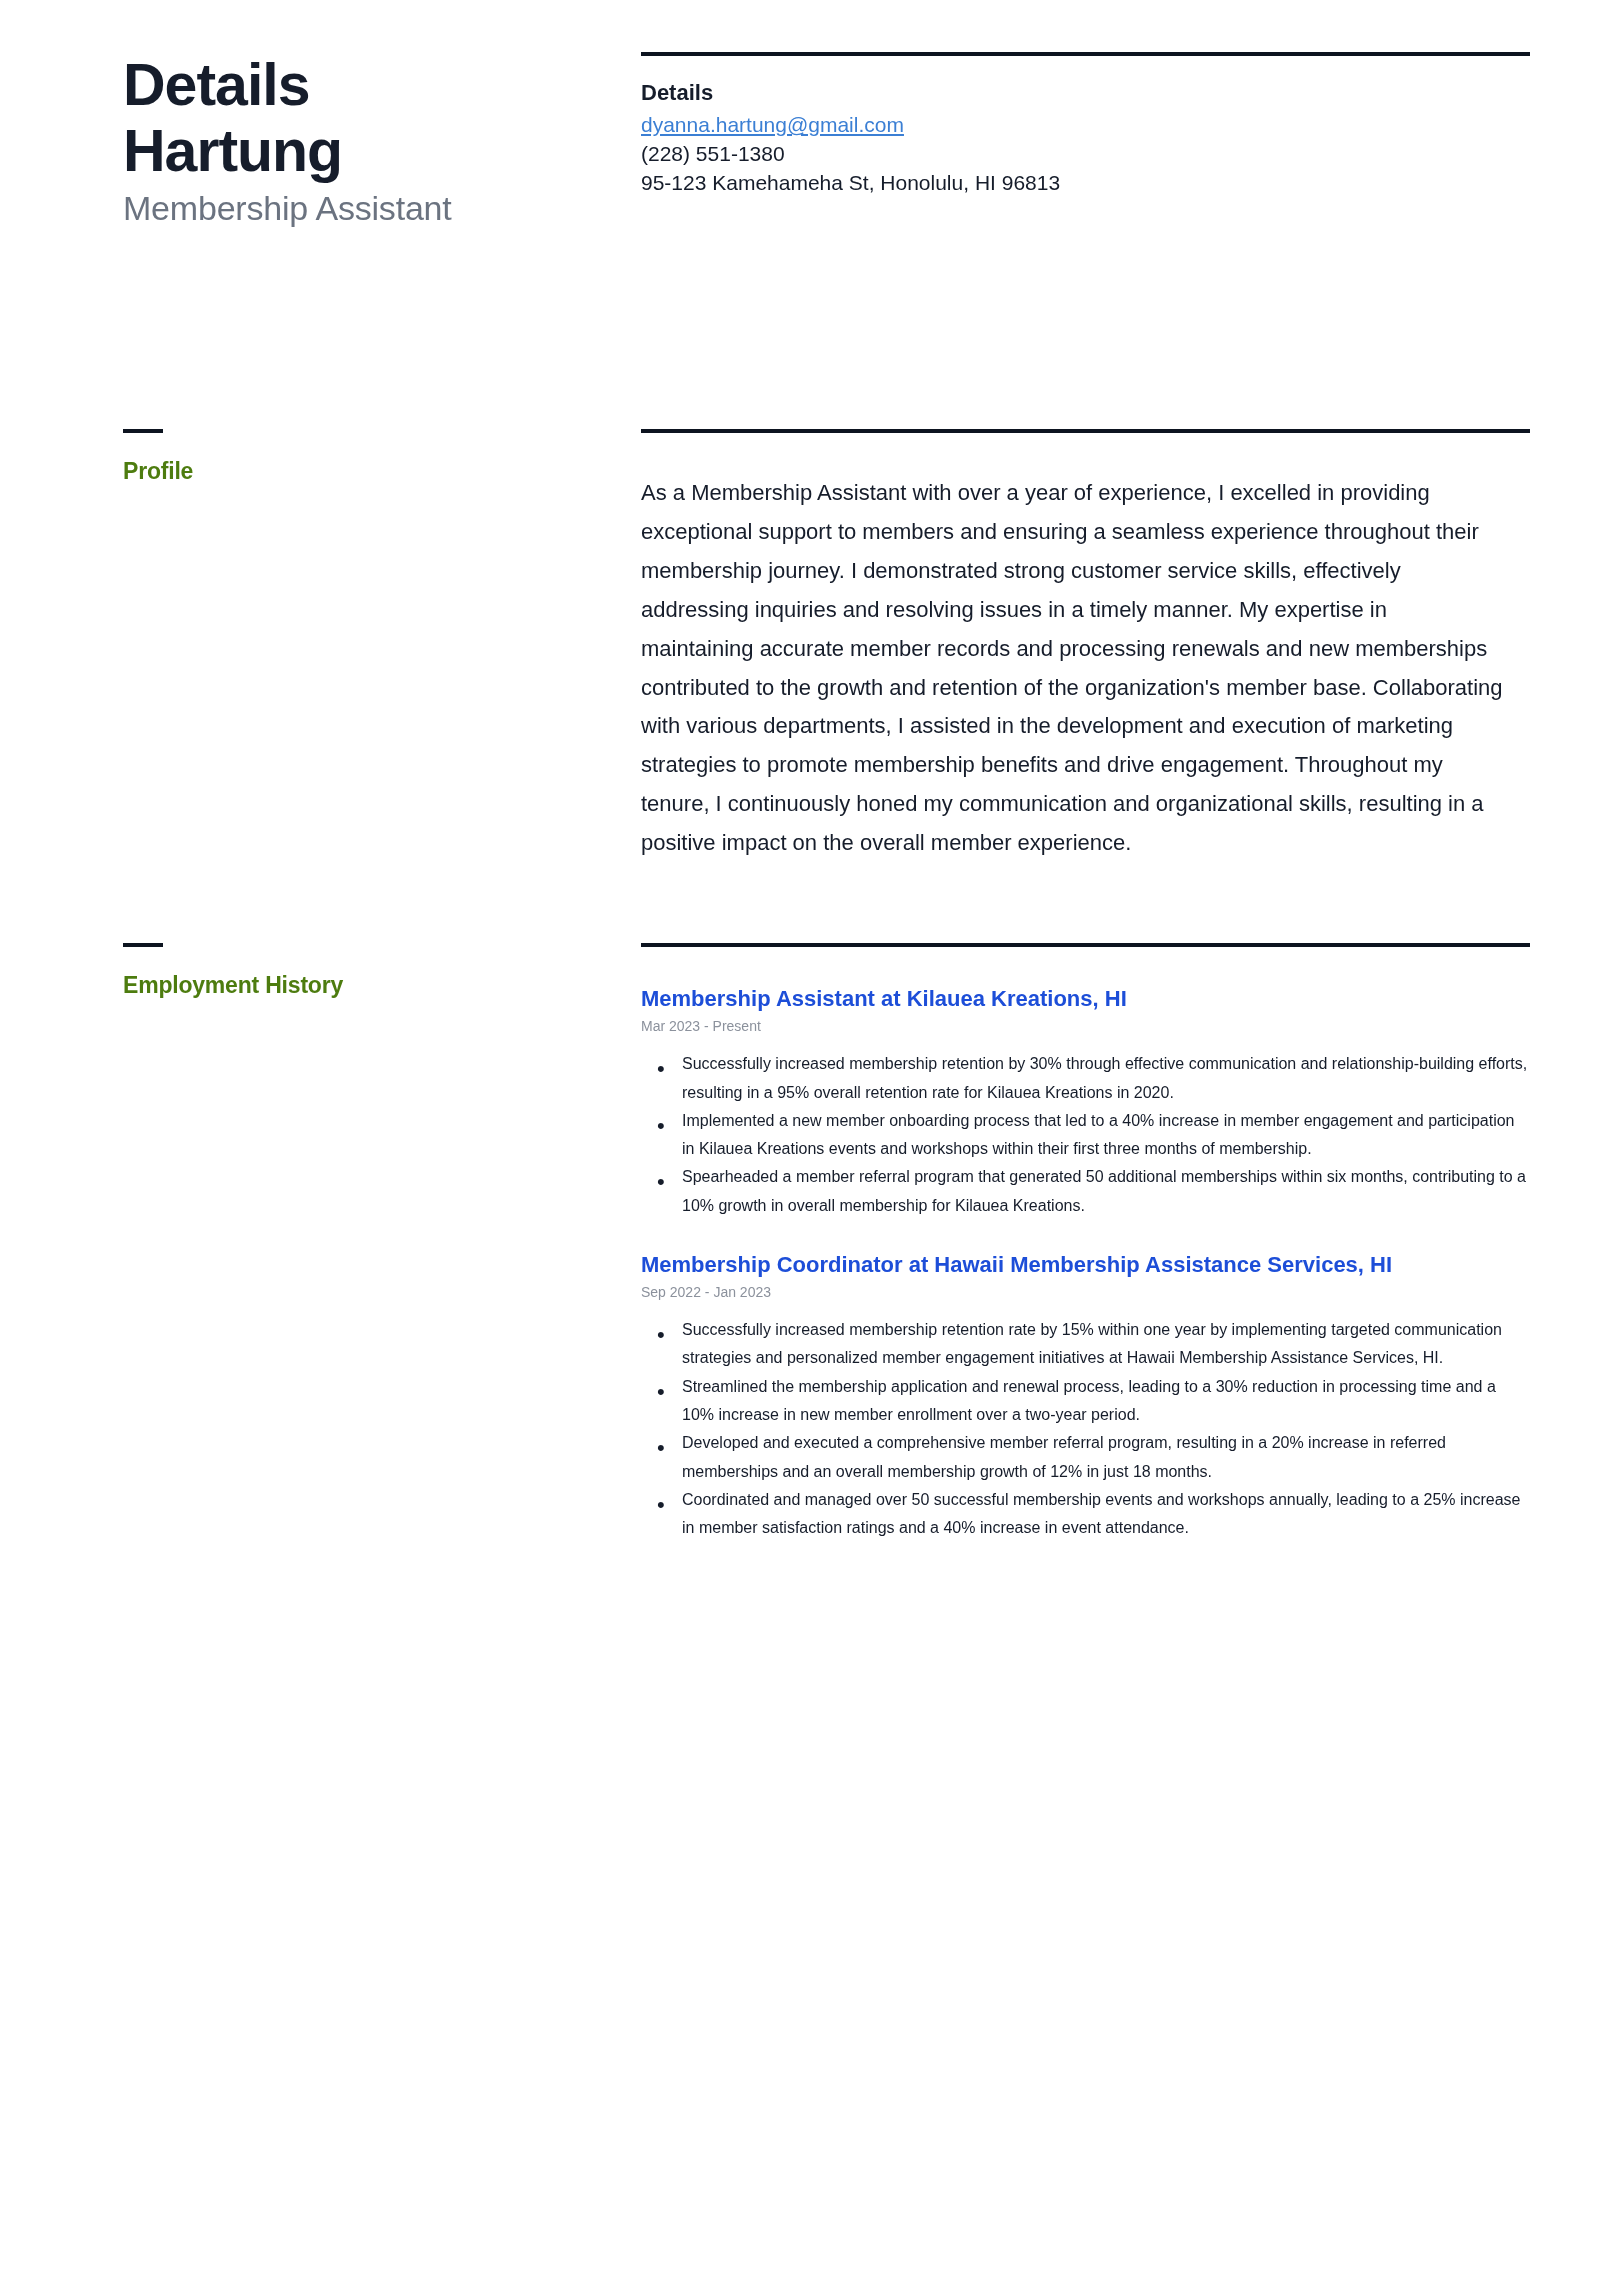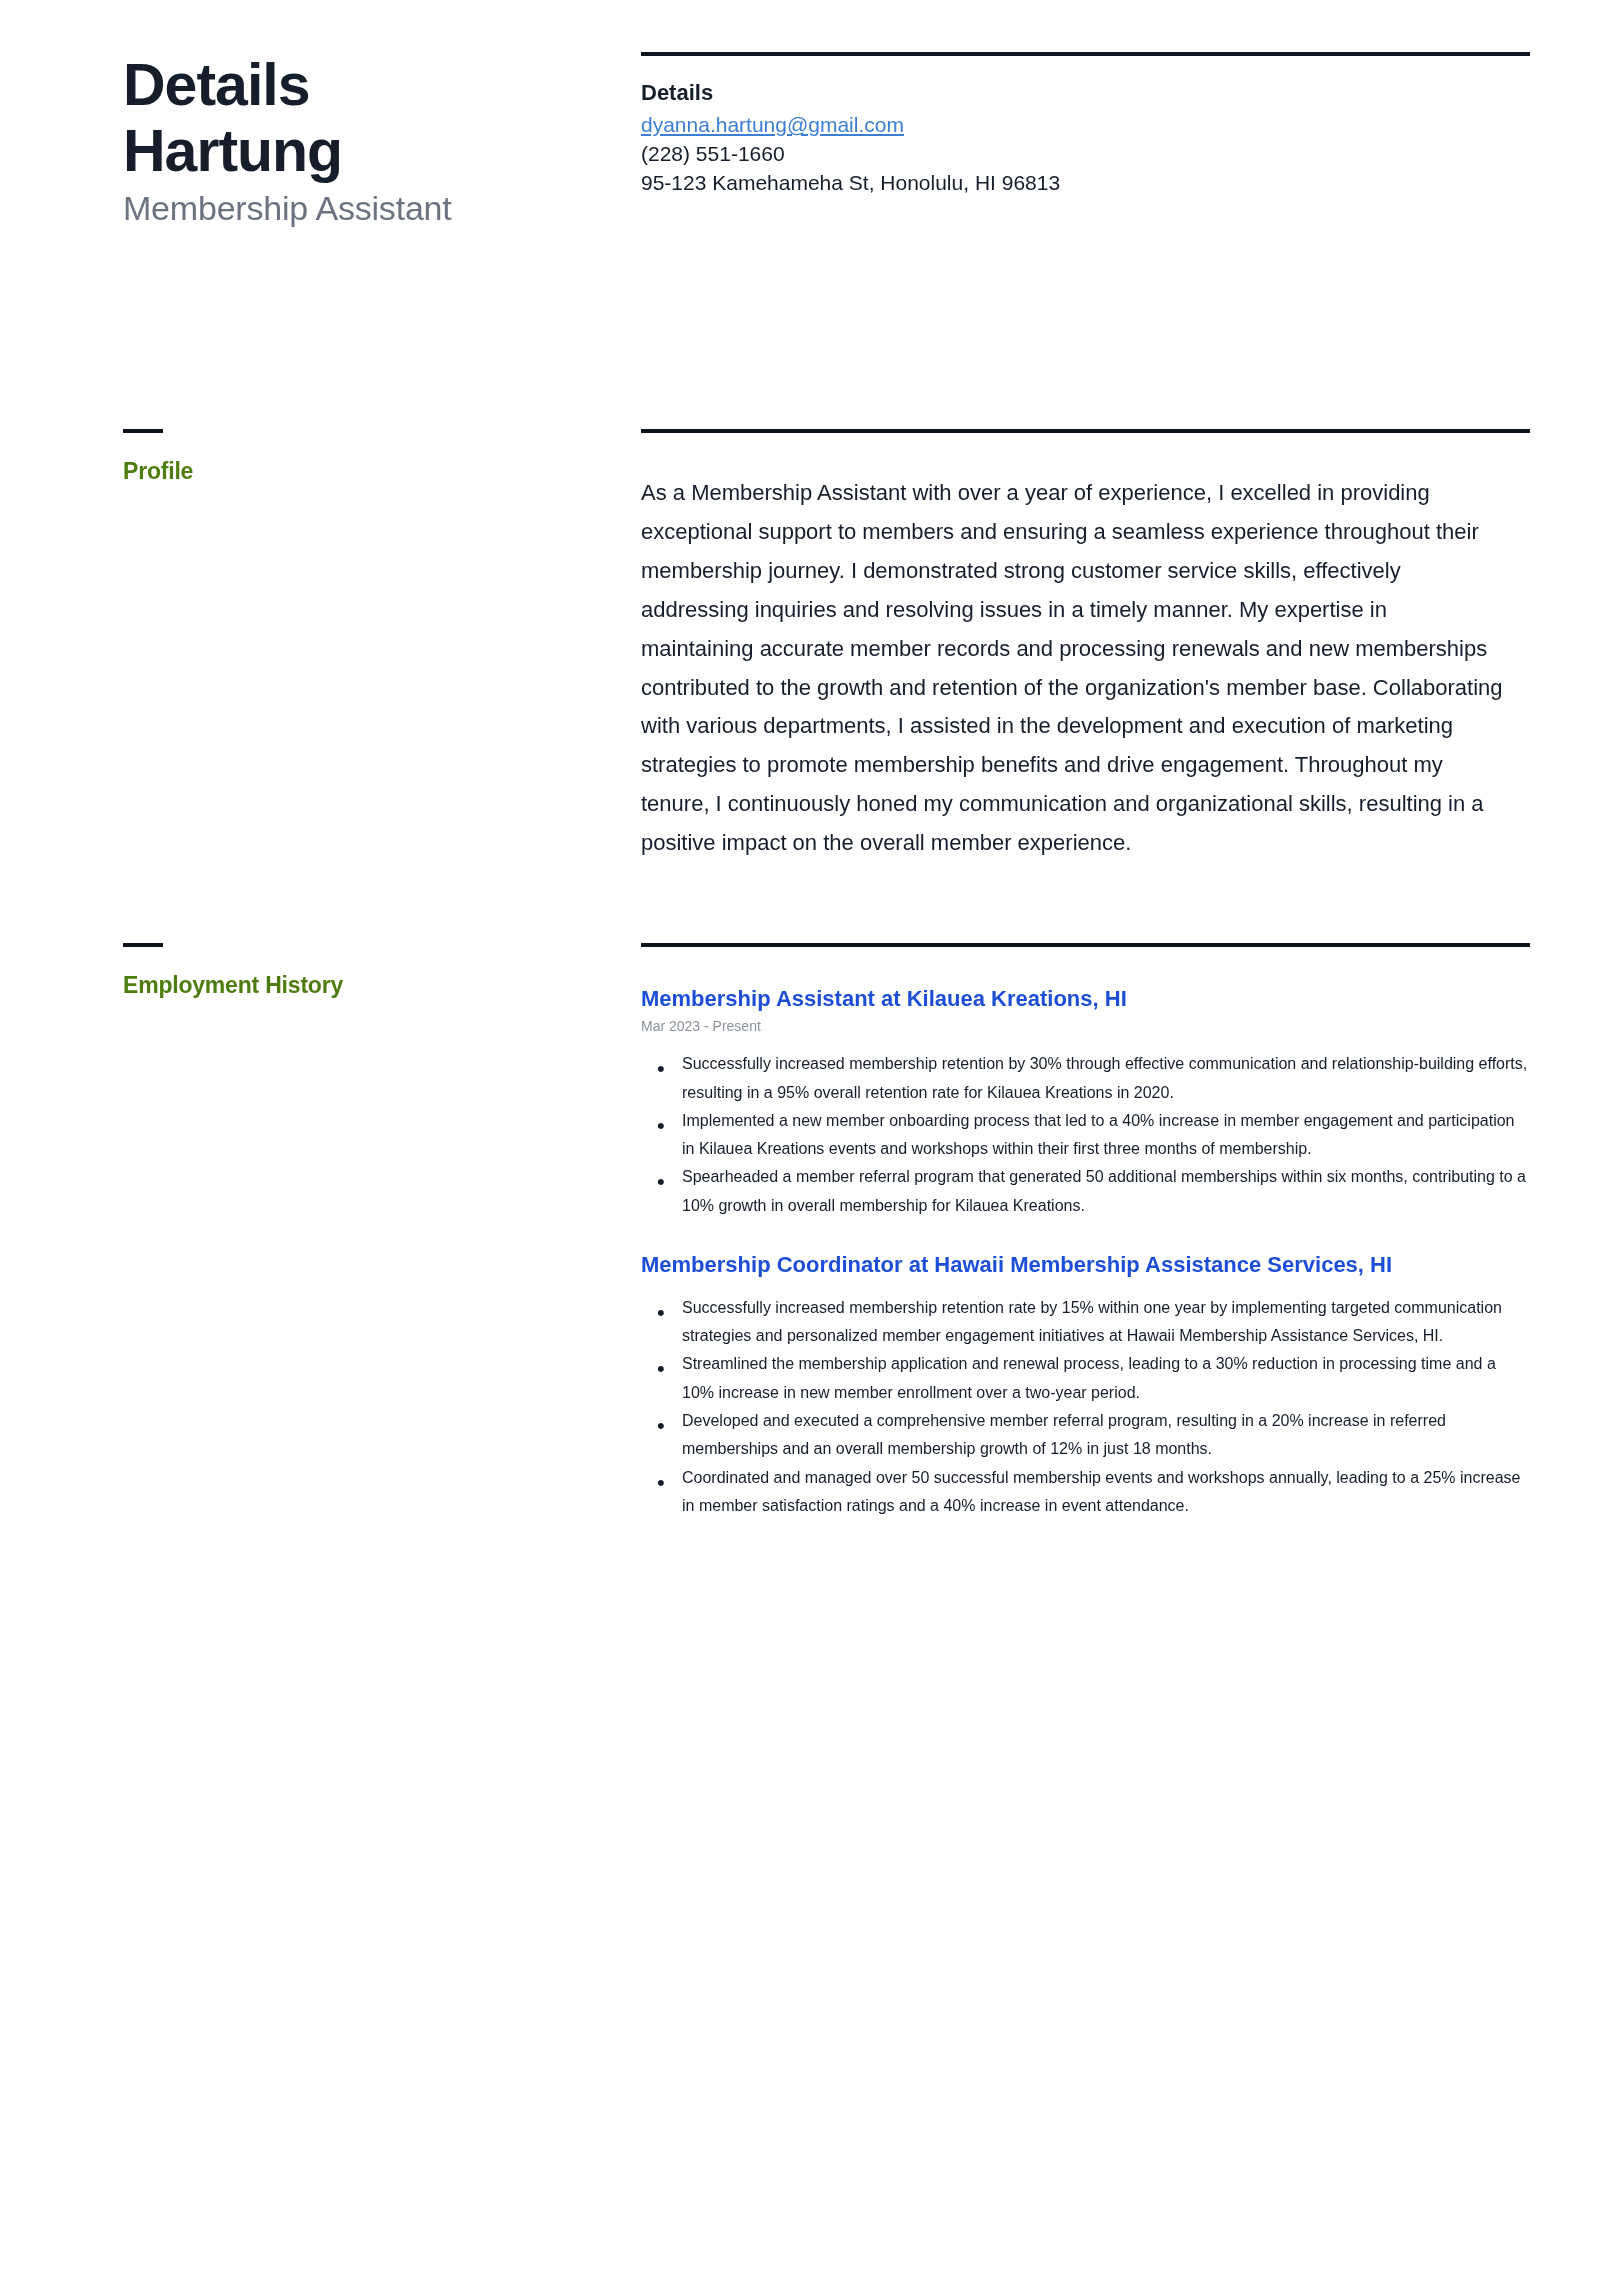--- a/index.html
+++ b/index.html
@@ -155,21 +155,21 @@
         <h1 class="name">Details Hartung</h1>
         <div class="job-title">Membership Assistant</div>
       </div>
     </div>
     <div class="right-col">
       <div class="rule"></div>
       <div class="details-title">Details</div>
       <div class="detail-line">
         <span class="detail-link">dyanna.hartung@gmail.com</span>
       </div>
-      <div class="detail-line">(228) 551-1660</div>
+      <div class="detail-line">(228) 551-1380</div>
       <div class="detail-line">95-123 Kamehameha St, Honolulu, HI 96813</div>
     </div>
   </div>
 
   <div class="gap-after-details"></div>
 
   <div class="section profile-section">
     <div class="left-col">
       <div class="dash"></div>
       <div class="side-heading">Profile</div>
@@ -194,20 +194,21 @@
             <div class="job-heading">Membership Assistant at Kilauea Kreations, HI</div>
             <div class="job-dates">Mar 2023 - Present</div>
             <ul class="bullets">
               <li>Successfully increased membership retention by 30% through effective communication and relationship-building efforts, resulting in a 95% overall retention rate for Kilauea Kreations in 2020.</li>
               <li>Implemented a new member onboarding process that led to a 40% increase in member engagement and participation in Kilauea Kreations events and workshops within their first three months of membership.</li>
               <li>Spearheaded a member referral program that generated 50 additional memberships within six months, contributing to a 10% growth in overall membership for Kilauea Kreations.</li>
             </ul>
           </div>
           <div class="job">
             <div class="job-heading">Membership Coordinator at Hawaii Membership Assistance Services, HI</div>
+            <div class="job-dates">Sep 2022 - Jan 2023</div>
             <ul class="bullets">
               <li>Successfully increased membership retention rate by 15% within one year by implementing targeted communication strategies and personalized member engagement initiatives at Hawaii Membership Assistance Services, HI.</li>
               <li>Streamlined the membership application and renewal process, leading to a 30% reduction in processing time and a 10% increase in new member enrollment over a two-year period.</li>
               <li>Developed and executed a comprehensive member referral program, resulting in a 20% increase in referred memberships and an overall membership growth of 12% in just 18 months.</li>
               <li>Coordinated and managed over 50 successful membership events and workshops annually, leading to a 25% increase in member satisfaction ratings and a 40% increase in event attendance.</li>
             </ul>
           </div>
         </div>
     </div>
   </div>

